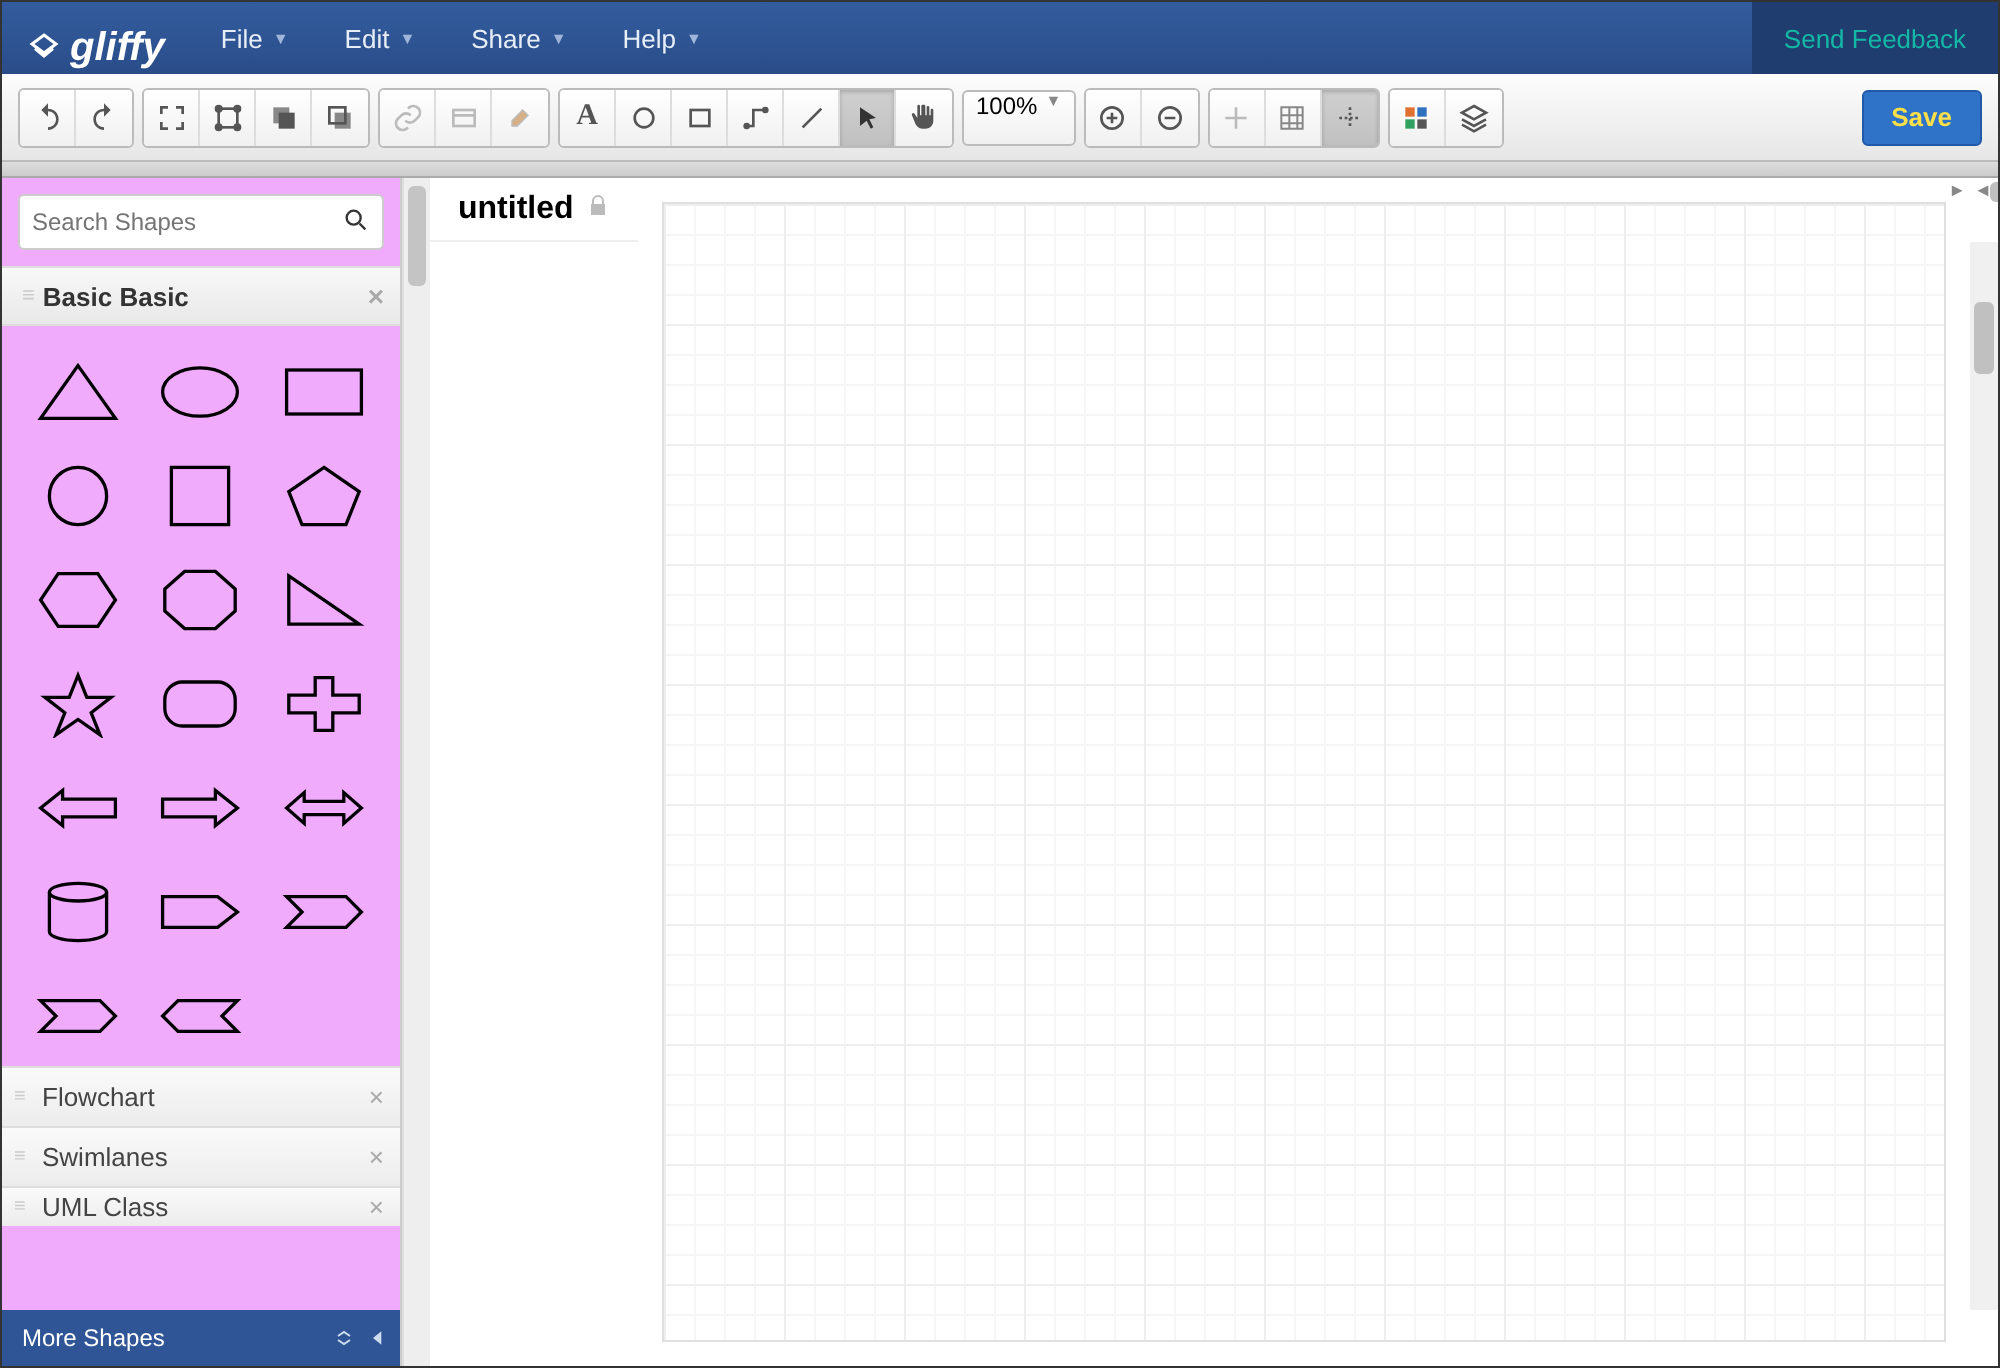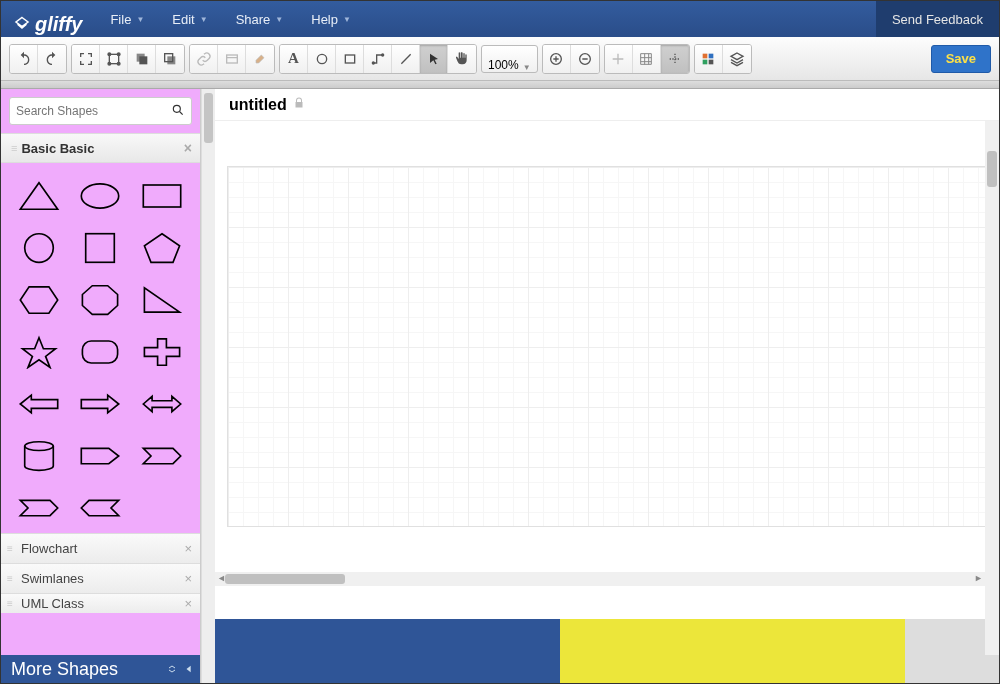--- a/index.html
+++ b/index.html
@@ -4,30 +4,30 @@
 <style>
   * { box-sizing: border-box; margin: 0; padding: 0; }
   body { font-family: Arial, Helvetica, sans-serif; font-size: 13px; background: #fff; width:1000px; height:684px; overflow:hidden; border:1px solid #333;}
   
   .menubar { background: #2f5597; background: linear-gradient(#335c9e,#2a4d89); height:36px; display:flex; align-items:center; color:#fff; }
   .logo { font-weight:bold; font-size:20px; padding:0 14px 0 12px; display:flex; align-items:center; gap:4px; font-style:italic;margin-top:11px;}
   .logo svg { width:18px; height:18px; }
   .menu-items { display:flex;text-align:center; }
   .menu-item { padding:0 14px; height:36px; display:flex; align-items:center; cursor:pointer; color:#e8eef7; font-size:13px;}
   .menu-item .caret { margin-left:5px; font-size:8px; color:#9fb6da;}
-  .feedback { margin-left:auto; background:#1f3d6e; height:36px; padding:0 16px; display:flex; align-items:center; cursor:pointer; color:#e5e5e5;}
+  .feedback { margin-left:auto; background:#1f3d6e; height:36px; padding:0 16px; display:flex; align-items:center; cursor:pointer; color:#14b8a6;}
   
   .toolbar { background: linear-gradient(#fdfdfd,#e6e6e6); height:44px; border-bottom:1px solid #bbb; display:flex; align-items:center; padding:0 8px; gap:4px;}
   .tb-group { display:flex; border:1px solid #bbb; border-radius:3px; overflow:hidden; background:#f7f7f7;}
   .tb-btn { width:28px; height:28px; display:flex; align-items:center; justify-content:center; border-right:1px solid #ddd; cursor:pointer; color:#555; background:linear-gradient(#fff,#f0f0f0);}
   .tb-btn:last-child { border-right:none;}
   .tb-btn.disabled { color:#bbb; }
   .tb-btn.active { background:linear-gradient(#d0d0d0,#c0c0c0); box-shadow: inset 0 1px 2px rgba(0,0,0,0.2);}
   .tb-btn svg { width:16px; height:16px; }
-  .zoom-sel { height:28px; border:1px solid #bbb; border-radius:3px; padding:0 6px; display:flex; align-items:flex-end; font-size:12px; background:linear-gradient(#fff,#f0f0f0);}
+  .zoom-sel { height:28px; border:1px solid #bbb; border-radius:3px; padding:0 6px; display:flex; align-items:flex-start; font-size:12px; background:linear-gradient(#fff,#f0f0f0);}
   .zoom-sel .caret {font-size:8px; margin-left:4px; color:#888;}
   .spacer { flex:1; }
   .save-btn { background:#2f73c9; color:#fde047; border:1px solid #1f5aa8; border-radius:3px; height:28px; padding:0 14px; font-weight:bold; cursor:pointer; display:flex; align-items:center;}
   
   .divider-bar { height:8px; background:linear-gradient(#ddd,#ccc); border-bottom:1px solid #aaa;}
   
   .workspace { display:flex; height: calc(684px - 36px - 44px - 8px - 2px); }
   
   .sidebar { width:200px; background:#f0abfc; border-right:1px solid #ccc; display:flex; flex-direction:column; position:relative;}
   .search-wrap { padding:8px; }
@@ -40,28 +40,28 @@
   .panel-header .close { position:absolute; right:8px; color:#aaa; cursor:pointer; font-size:14px;}
   .panel-body { flex:0 0 auto; padding:10px 6px; overflow:hidden; }
   .shape-grid { display:grid; grid-template-columns: repeat(3, 1fr); gap:14px 10px; padding:4px 6px;}
   .shape-cell { height:38px; display:flex; align-items:center; justify-content:center; cursor:grab;}
   .shape-cell svg { width:44px; height:34px; }
   
   .panel-collapsed { background:linear-gradient(#fafafa,#ececec); border-top:1px solid #ddd; height:30px; display:flex; align-items:center; padding:0 10px 0 20px; font-size:13px; color:#444; position:relative;}
   .panel-collapsed .close { position:absolute; right:8px; color:#aaa; cursor:pointer;}
   .panel-collapsed .grip { position:absolute; left:6px; color:#ccc; font-size:10px;}
   
-  .more-shapes { margin-top:auto; background:#2f5597; color:#fff; height:28px; display:flex; align-items:center; padding:0 10px; font-size:18px; cursor:pointer; position:relative;}
+  .more-shapes { margin-top:auto; background:#2f5597; color:#fff; height:28px; display:flex; align-items:center; padding:0 10px; font-size:12px; cursor:pointer; position:relative;}
   .more-shapes .icons { position:absolute; right:6px; display:flex; gap:6px; align-items:center;}
   
   
   .sb-scroll { width:14px; background:#eee; border-left:1px solid #ddd; position:relative;}
   .sb-thumb { position:absolute; left:2px; right:2px; top:4px; height:50px; background:#c4c4c4; border-radius:3px;}
   
-  .canvas-area { flex:1; display:flex; flex-direction:column; position:relative;gap:33px;}
+  .canvas-area { flex:1; display:flex; position:relative;}
   .doc-title-bar { height:32px; background:#fff; display:flex; align-items:center; padding:0 14px; font-weight:bold; font-size:16px; border-bottom:1px solid #eee;}
   .doc-title-bar .lock { margin-left:6px; color:#bbb; font-size:13px;}
   
   .canvas-wrap { flex:1; position:relative; overflow:hidden; background:#fff;}
   .grid-bg { position:absolute; inset:0; 
     background-image: 
       linear-gradient(#eee 1px, transparent 1px),
       linear-gradient(90deg,#eee 1px, transparent 1px),
       linear-gradient(#f6f6f6 1px, transparent 1px),
       linear-gradient(90deg,#f6f6f6 1px, transparent 1px);

